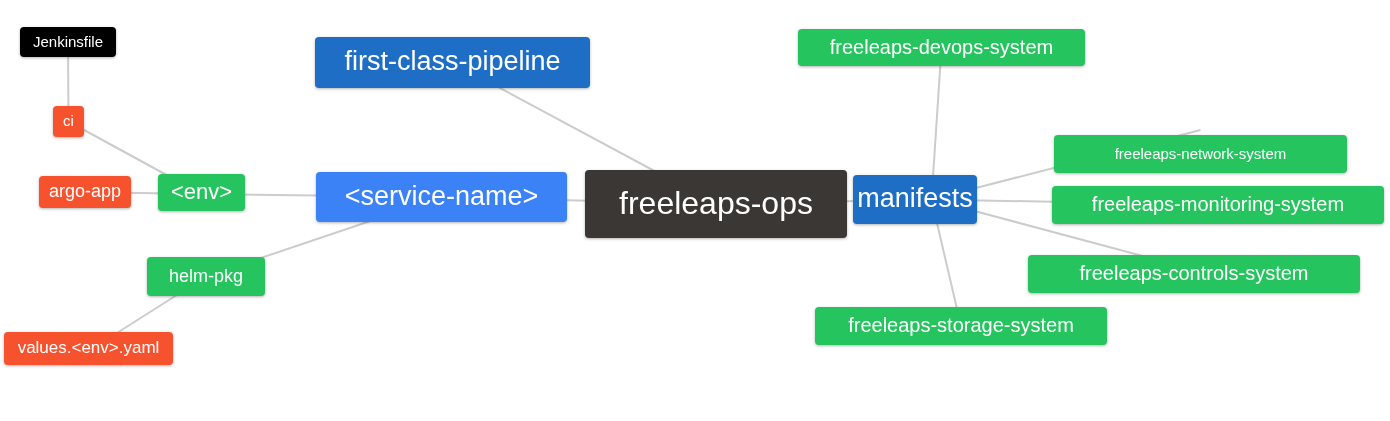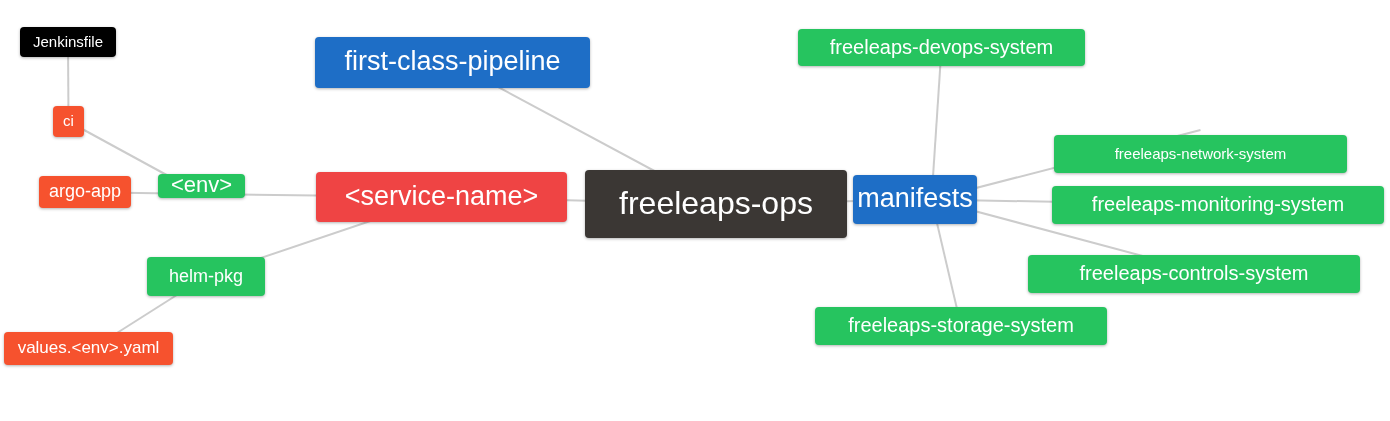--- a/index.html
+++ b/index.html
@@ -69,33 +69,33 @@
   <div class="nodes-layer" id="nodes">
       <div class="node" style="left: 20px; top: 27px; width: 96px; height: 30px; background: #000000; font-size: 15px;">
         <span>Jenkinsfile</span>
       </div>
       <div class="node" style="left: 53px; top: 106px; width: 31px; height: 31px; background: rgb(246, 82, 46); font-size: 15px;">
         <span>ci</span>
       </div>
       <div class="node" style="left: 39px; top: 176px; width: 92px; height: 32px; background: rgb(246, 82, 46); font-size: 18px;">
         <span>argo-app</span>
       </div>
-      <div class="node" style="left: 158px; top: 174px; width: 87px; height: 24px; background: rgb(38, 196, 95); font-size: 22px;">
+      <div class="node" style="left: 158px; top: 174px; width: 87px; height: 37px; background: rgb(38, 196, 95); font-size: 22px;">
         <span>&lt;env&gt;</span>
       </div>
       <div class="node" style="left: 147px; top: 257px; width: 118px; height: 39px; background: rgb(38, 196, 95); font-size: 18px;">
         <span>helm-pkg</span>
       </div>
       <div class="node" style="left: 4px; top: 332px; width: 169px; height: 33px; background: rgb(246, 82, 46); font-size: 17px;">
         <span>values.&lt;env&gt;.yaml</span>
       </div>
       <div class="node" style="left: 315px; top: 37px; width: 275px; height: 51px; background: rgb(30, 110, 198); font-size: 27px;">
         <span>first-class-pipeline</span>
       </div>
-      <div class="node" style="left: 316px; top: 172px; width: 251px; height: 50px; background: #ef4444; font-size: 27px;">
+      <div class="node" style="left: 316px; top: 172px; width: 251px; height: 50px; background: #3b82f6; font-size: 27px;">
         <span>&lt;service-name&gt;</span>
       </div>
       <div class="node" style="left: 585px; top: 170px; width: 262px; height: 68px; background: rgb(59, 55, 52); font-size: 32px;">
         <span>freeleaps-ops</span>
       </div>
       <div class="node" style="left: 853px; top: 175px; width: 124px; height: 49px; background: rgb(30, 110, 198); font-size: 27px;">
         <span>manifests</span>
       </div>
       <div class="node" style="left: 798px; top: 29px; width: 287px; height: 37px; background: rgb(38, 196, 95); font-size: 20px;">
         <span>freeleaps-devops-system</span>

